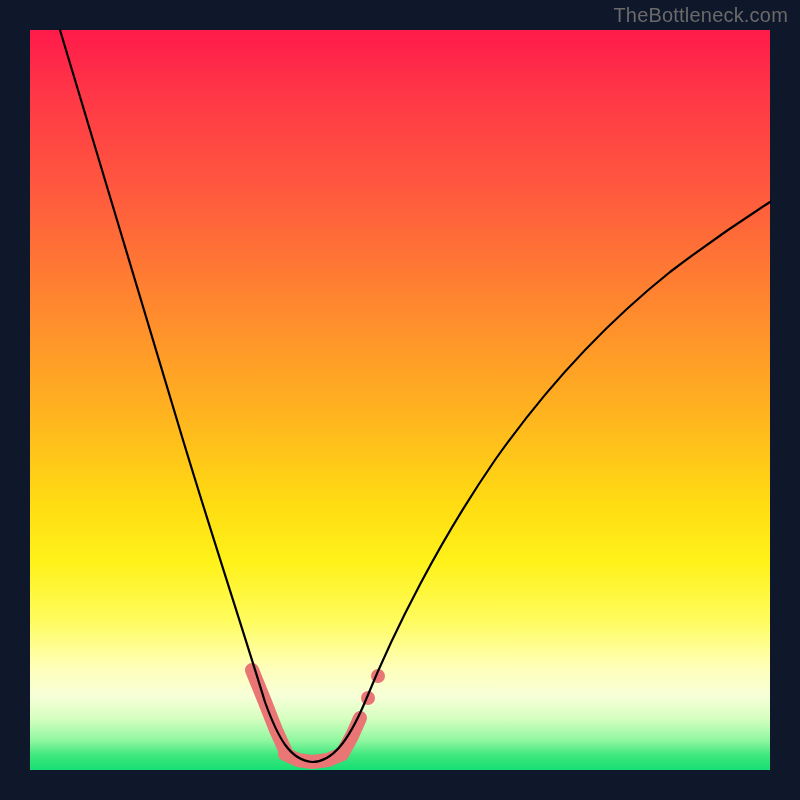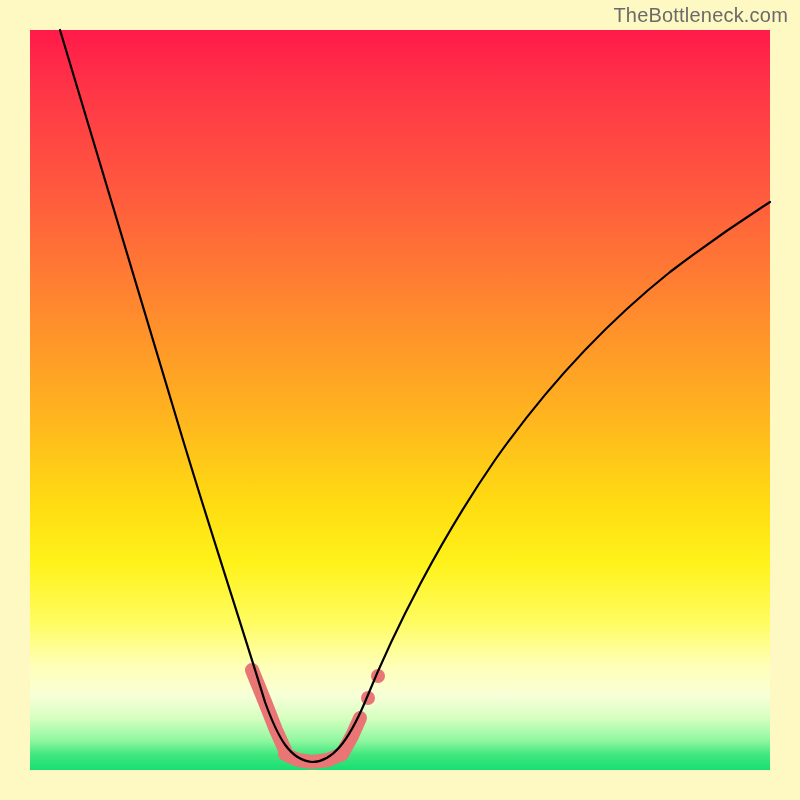--- a/index.html
+++ b/index.html
@@ -10,21 +10,21 @@
     background: #000;
     overflow: hidden;
     font-family: Arial, Helvetica, sans-serif;
   }
   .frame {
     position: absolute;
     left: 0;
     top: 0;
     width: 800px;
     height: 800px;
-    background: #fef9c3;
+    background: #0f172a;
   }
   .plot-area {
     position: absolute;
     left: 30px;
     top: 30px;
     width: 740px;
     height: 740px;
     
     background: linear-gradient(
       to bottom,

